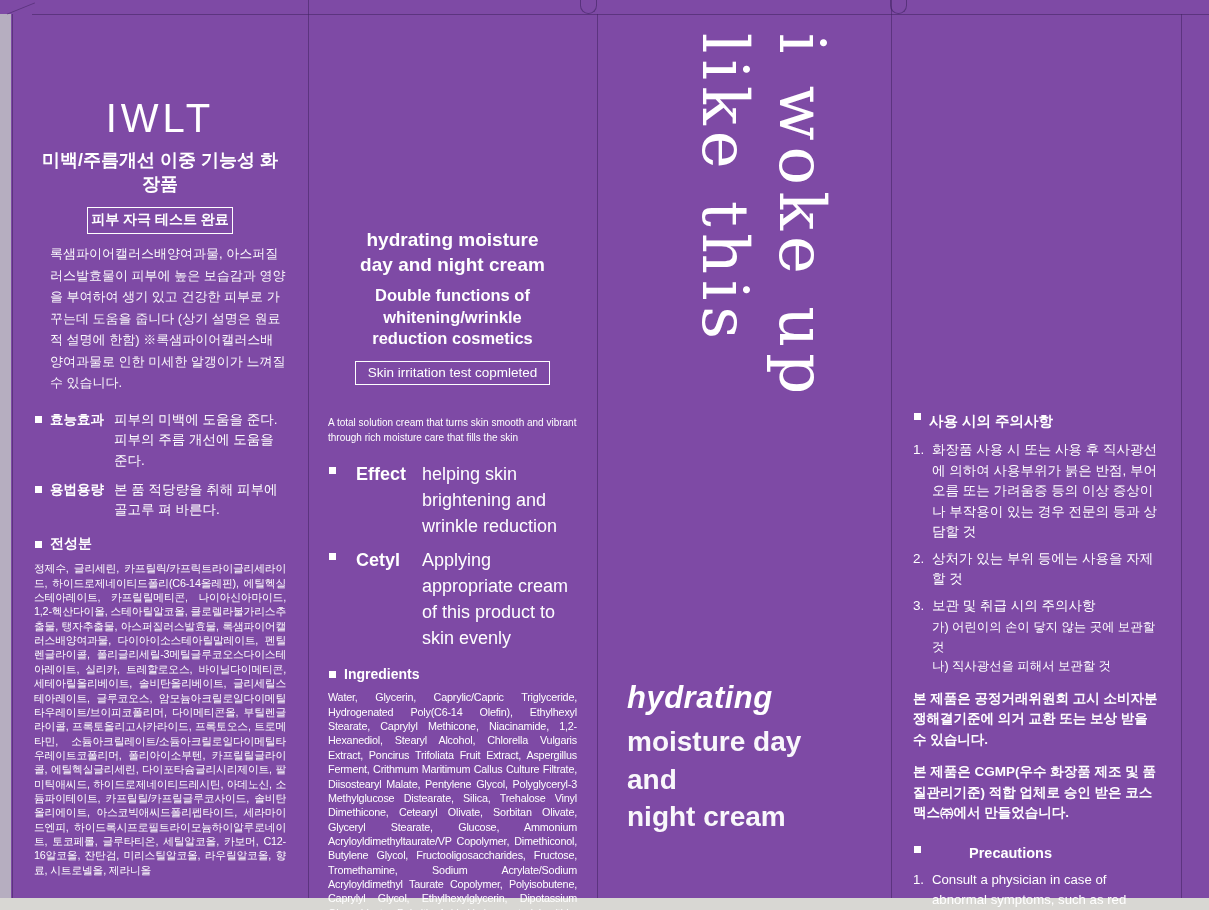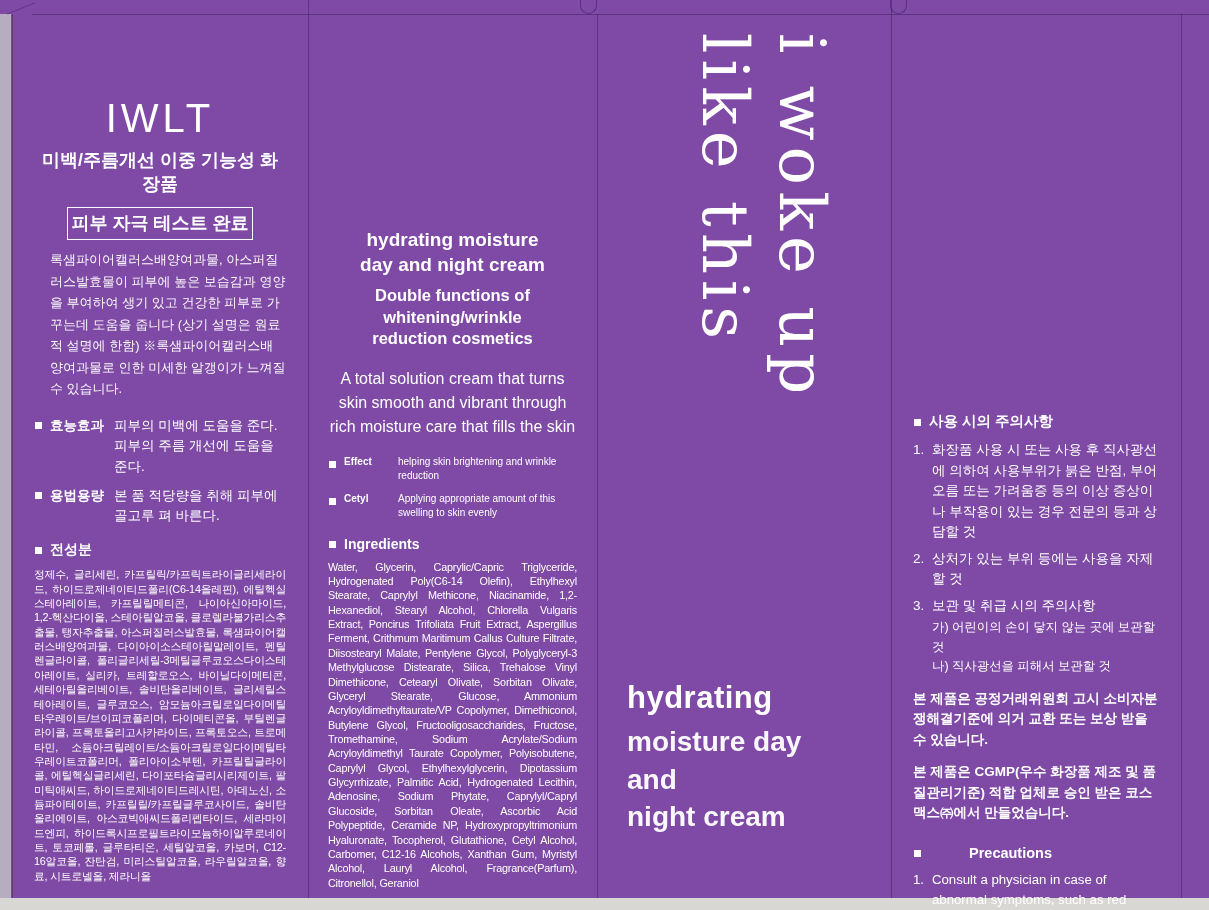--- a/index.html
+++ b/index.html
@@ -25,50 +25,50 @@
 
   .panel { position:absolute; top:0; height:898px; }
   #panel-ko { left:12px; width:296px; padding:96px 22px 0; }
   #panel-en { left:308px; width:289px; padding:228px 20px 12px; }
   #panel-front { left:597px; width:294px; }
   #panel-caution { left:891px; width:290px; padding:412px 22px 0; }
   .logo { font-size:40px; font-weight:300; letter-spacing:4px; text-align:center; }
   .ko-title { font-size:22.5px; font-weight:700; line-height:1.32; white-space:pre-line; text-align:center; }
   .ko-subtitle { font-size:18px; font-weight:700; margin-top:7px; text-align:center; }
   .badge-wrap { text-align:center; margin-top:11px; }
-  .badge { display:inline-block; border:1.5px solid #fff; padding:3px 3px 4px; font-size:18px; font-weight:700; }
+  .badge { display:inline-block; border:1.5px solid #fff; padding:3px 3px 4px; font-size:14px; font-weight:700; }
   .lead { margin-top:18px; font-size:13.5px; font-weight:700; line-height:1.55; }
   .lead-detail { margin-top:9px; font-size:13px; line-height:1.66; opacity:.97;margin-left:16px; }
   .bullets { margin-top:16px; }
   .b-row { display:flex; margin-bottom:9px; font-size:13.5px; line-height:1.5; }
   .sq { width:7px; height:7px; background:#fff; flex:none; margin:6px 8px 0 1px; }
   .b-label { font-weight:700; flex:none; width:64px; }
   .b-label-en { font-weight:700; flex:none; width:54px; }
   .b-text { flex:1; }
   .sec-head { margin-top:15px; display:flex; align-items:center; font-size:14px; font-weight:700; }
   .sec-head .sq { margin-top:1px; }
   .inci { margin-top:8px; font-size:10.8px; line-height:1.33; text-align:justify; letter-spacing:-0.2px; }
 
   .en-title { font-size:19px; font-weight:700; line-height:1.3; white-space:pre-line; text-align:center; }
   .en-subtitle { font-size:16.5px; font-weight:700; line-height:1.3; margin-top:8px; white-space:pre-line; text-align:center; }
   .badge-en { display:inline-block; border:1px solid #fff; padding:3px 12px 4px; font-size:13.5px; font-weight:400; }
-  .lead-en { margin-top:17px; font-size:16px; line-height:1.5;text-align:center; }
-  .b-row-en { display:flex; margin-bottom:8px; font-size:10px; line-height:1.45; }
+  .lead-en { margin-top:30px; font-size:10px; line-height:1.5; }
+  .b-row-en { display:flex; margin-bottom:8px; font-size:18px; line-height:1.45;gap:12px; }
 
   .tagline {
     position:absolute; left:455px; top:258px; width:610px; height:160px;
     transform:rotate(90deg);
     font-family:"DejaVu Serif", serif;
     font-size:64px; letter-spacing:6px; line-height:1.2; color:#fff;
   }
   .front-product { position:absolute; left:627px; top:680px; width:230px; }
-  .product-bold { font-size:31px; font-weight:700; letter-spacing:.5px; }
+  .product-bold { font-size:31px; font-weight:700; letter-spacing:.5px;font-style:italic; }
   .product-rest { font-size:28px; font-weight:700; line-height:1.34; margin-top:7px; white-space:pre-line; opacity:.96; }
 
-  .c-head { display:flex; align-items:center; font-size:14.5px; font-weight:700; margin-bottom:9px; }
+  .c-head { display:flex; align-items:flex-start; font-size:14.5px; font-weight:700; margin-bottom:9px; }
   .c-head .sq { margin-top:1px; }
   .num-row { display:flex; font-size:13.5px; line-height:1.52; margin-bottom:6px; }
   .num { flex:none; width:19px; }
   .num-text { flex:1; }
   .sub-item { padding-left:19px; font-size:12.4px; line-height:1.58; }
   .note { margin-top:12px; font-size:13.5px; font-weight:700; line-height:1.52; }
   .prec-head { margin-top:21px;gap:40px; }
   .num-row-en { font-size:13.2px; line-height:1.48; }
 </style>
 </head>
@@ -113,31 +113,34 @@
     </div>
     <div class="inci">정제수, 글리세린, 카프릴릭/카프릭트라이글리세라이드, 하이드로제네이티드폴리(C6-14올레핀), 에틸헥실스테아레이트, 카프릴릴메티콘, 나이아신아마이드, 1,2-헥산다이올, 스테아릴알코올, 클로렐라불가리스추출물, 탱자추출물, 아스퍼질러스발효물, 록샘파이어캘러스배양여과물, 다이아이소스테아릴말레이트, 펜틸렌글라이콜, 폴리글리세릴-3메틸글루코오스다이스테아레이트, 실리카, 트레할로오스, 바이닐다이메티콘, 세테아릴올리베이트, 솔비탄올리베이트, 글리세릴스테아레이트, 글루코오스, 암모늄아크릴로일다이메틸타우레이트/브이피코폴리머, 다이메티콘올, 부틸렌글라이콜, 프록토올리고사카라이드, 프록토오스, 트로메타민, 소듐아크릴레이트/소듐아크릴로일다이메틸타우레이트코폴리머, 폴리아이소부텐, 카프릴릴글라이콜, 에틸헥실글리세린, 다이포타슘글리시리제이트, 팔미틱애씨드, 하이드로제네이티드레시틴, 아데노신, 소듐파이테이트, 카프릴릴/카프릴글루코사이드, 솔비탄올리에이트, 아스코빅애씨드폴리펩타이드, 세라마이드엔피, 하이드록시프로필트라이모늄하이알루로네이트, 토코페롤, 글루타티온, 세틸알코올, 카보머, C12-16알코올, 잔탄검, 미리스틸알코올, 라우릴알코올, 향료, 시트로넬올, 제라니올</div>
 
   </div>
 
   <div class="panel" id="panel-en">
     <div class="en-title">hydrating moisture
 day and night cream</div>
     <div class="en-subtitle">Double functions of whitening/wrinkle
 reduction cosmetics</div>
+    <div class="badge-wrap">
+      <span class="badge-en">Skin irritation test copmleted</span>
+    </div>
     <div class="lead-en">A total solution cream that turns skin smooth and vibrant through rich moisture care that fills the skin</div>
     <div class="bullets">
       <div class="b-row-en b-row">
         <span class="sq"></span>
         <span class="b-label-en">Effect</span>
         <span class="b-text">helping skin brightening and wrinkle reduction</span>
       </div>
       <div class="b-row-en b-row">
         <span class="sq"></span>
         <span class="b-label-en">Cetyl</span>
-        <span class="b-text">Applying appropriate amount of this swelling to skin evenly</span>
+        <span class="b-text">Applying appropriate cream of this product to skin evenly</span>
       </div>
     </div>
     <div class="sec-head">
       <span class="sq"></span>
       <span>Ingredients</span>
     </div>
     <div class="inci">Water, Glycerin, Caprylic/Capric Triglyceride, Hydrogenated Poly(C6-14 Olefin), Ethylhexyl Stearate, Caprylyl Methicone, Niacinamide, 1,2-Hexanediol, Stearyl Alcohol, Chlorella Vulgaris Extract, Poncirus Trifoliata Fruit Extract, Aspergillus Ferment, Crithmum Maritimum Callus Culture Filtrate, Diisostearyl Malate, Pentylene Glycol, Polyglyceryl-3 Methylglucose Distearate, Silica, Trehalose Vinyl Dimethicone, Cetearyl Olivate, Sorbitan Olivate, Glyceryl Stearate, Glucose, Ammonium Acryloyldimethyltaurate/VP Copolymer, Dimethiconol, Butylene Glycol, Fructooligosaccharides, Fructose, Tromethamine, Sodium Acrylate/Sodium Acryloyldimethyl Taurate Copolymer, Polyisobutene, Caprylyl Glycol, Ethylhexylglycerin, Dipotassium Glycyrrhizate, Palmitic Acid, Hydrogenated Lecithin, Adenosine, Sodium Phytate, Caprylyl/Capryl Glucoside, Sorbitan Oleate, Ascorbic Acid Polypeptide, Ceramide NP, Hydroxypropyltrimonium Hyaluronate, Tocopherol, Glutathione, Cetyl Alcohol, Carbomer, C12-16 Alcohols, Xanthan Gum, Myristyl Alcohol, Lauryl Alcohol, Fragrance(Parfum), Citronellol, Geraniol</div>
 
   </div>
 

